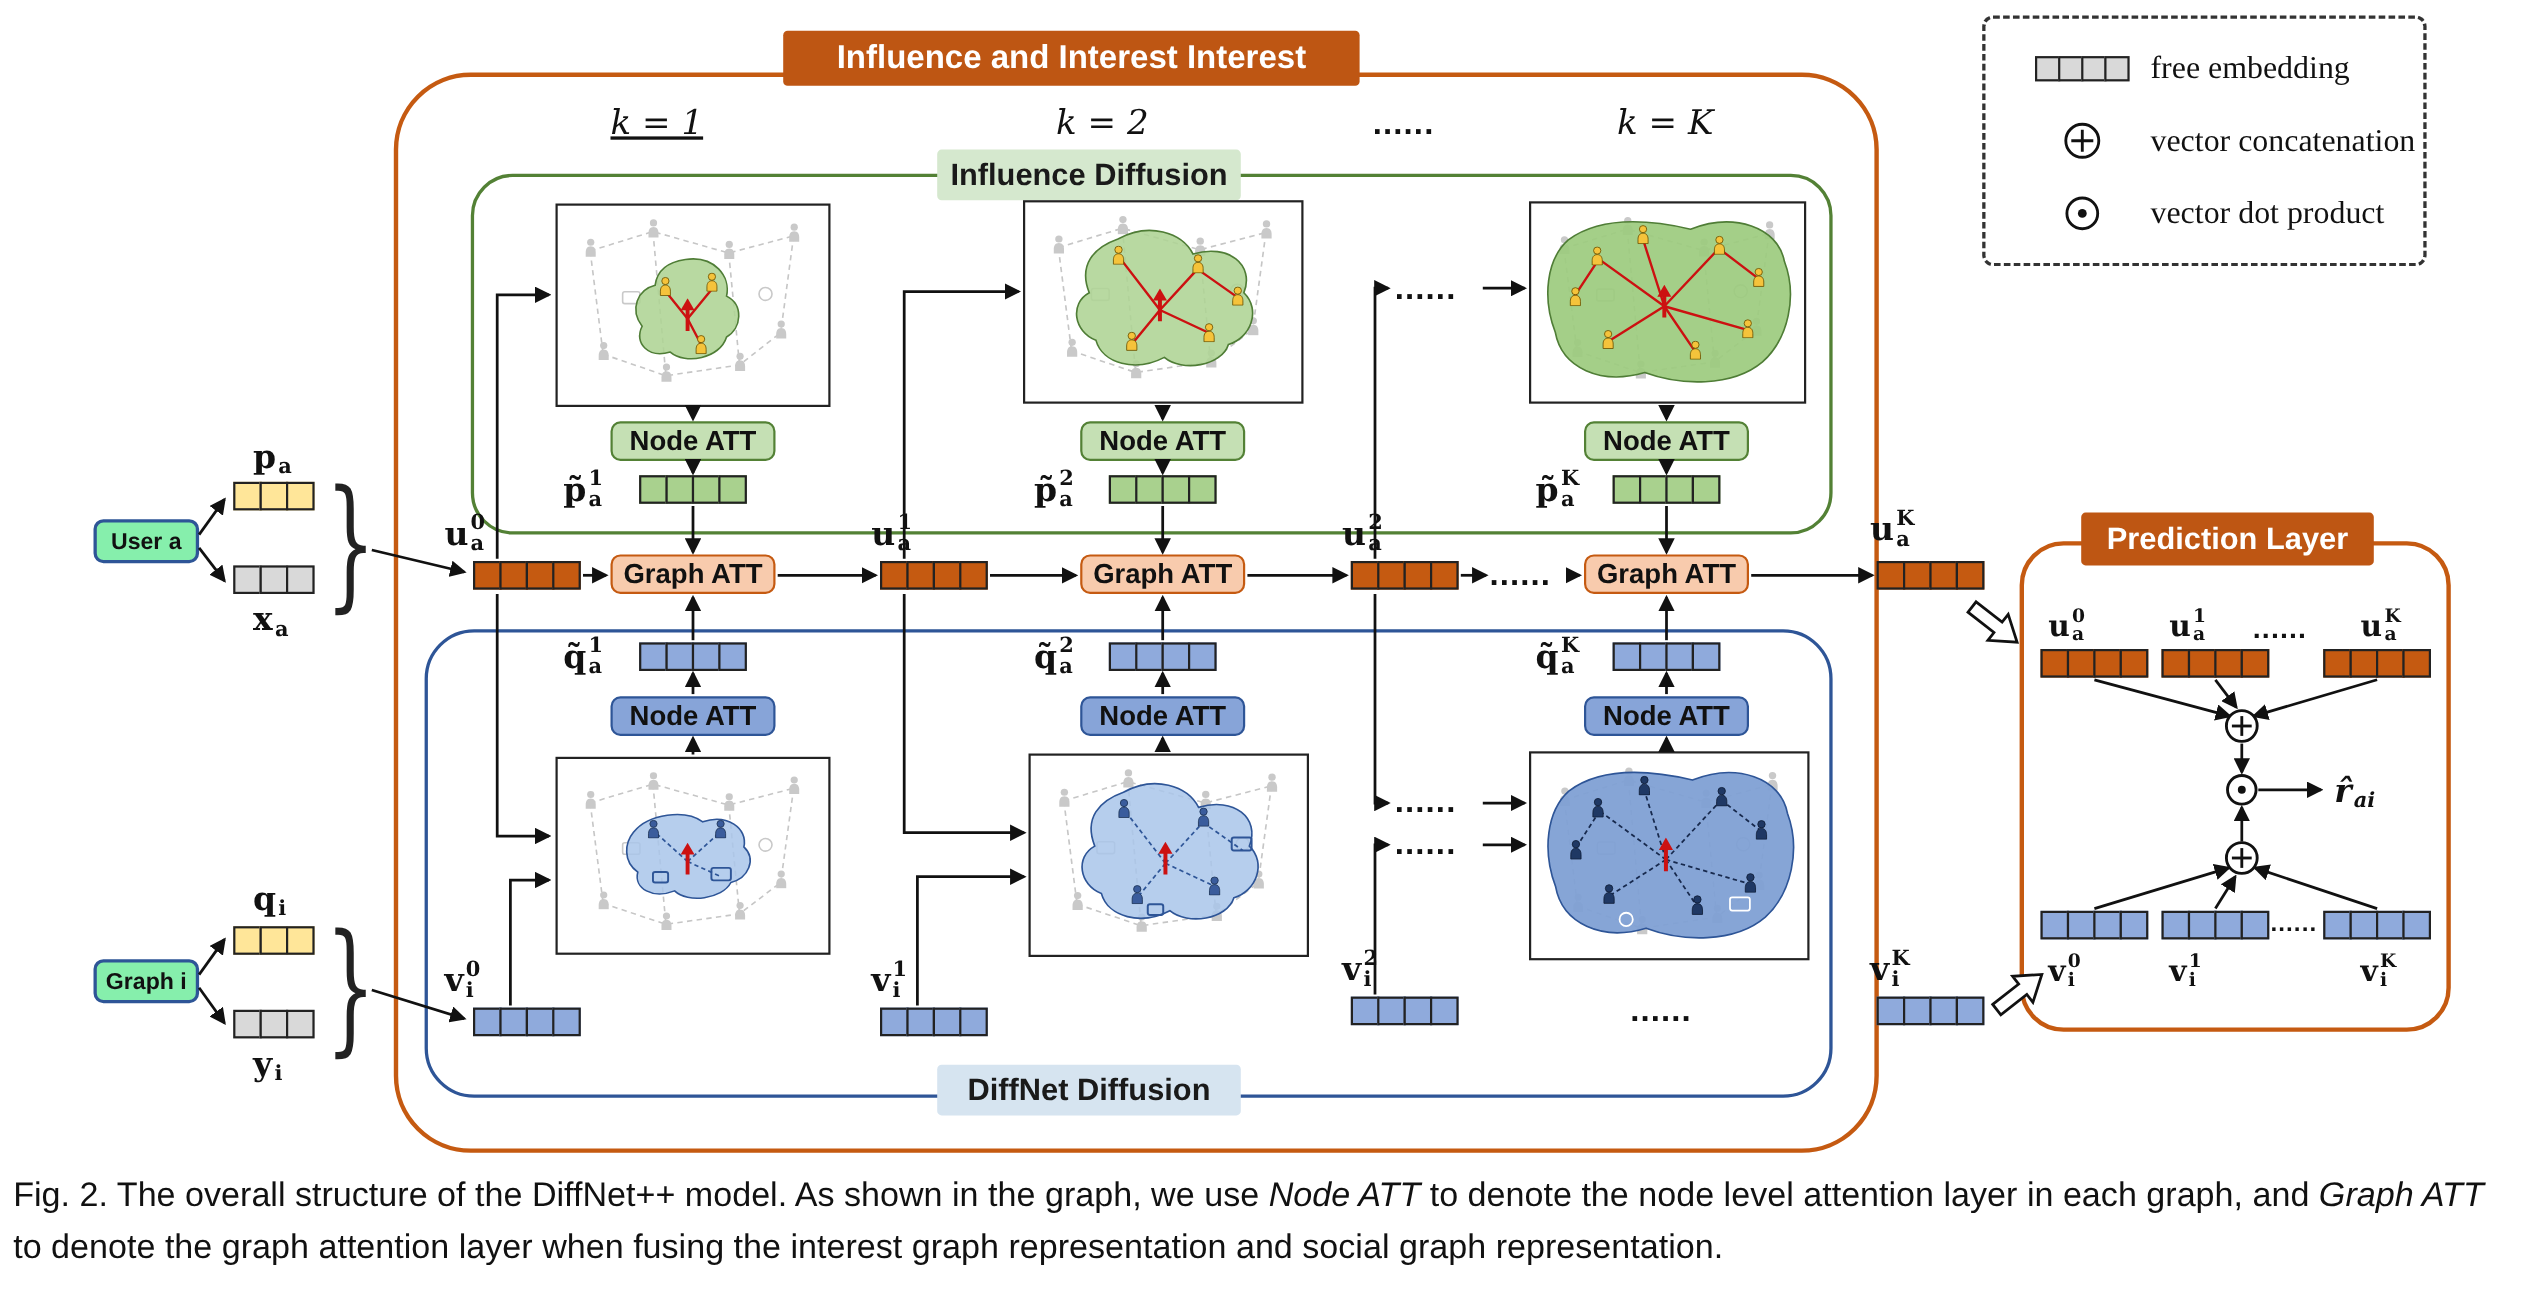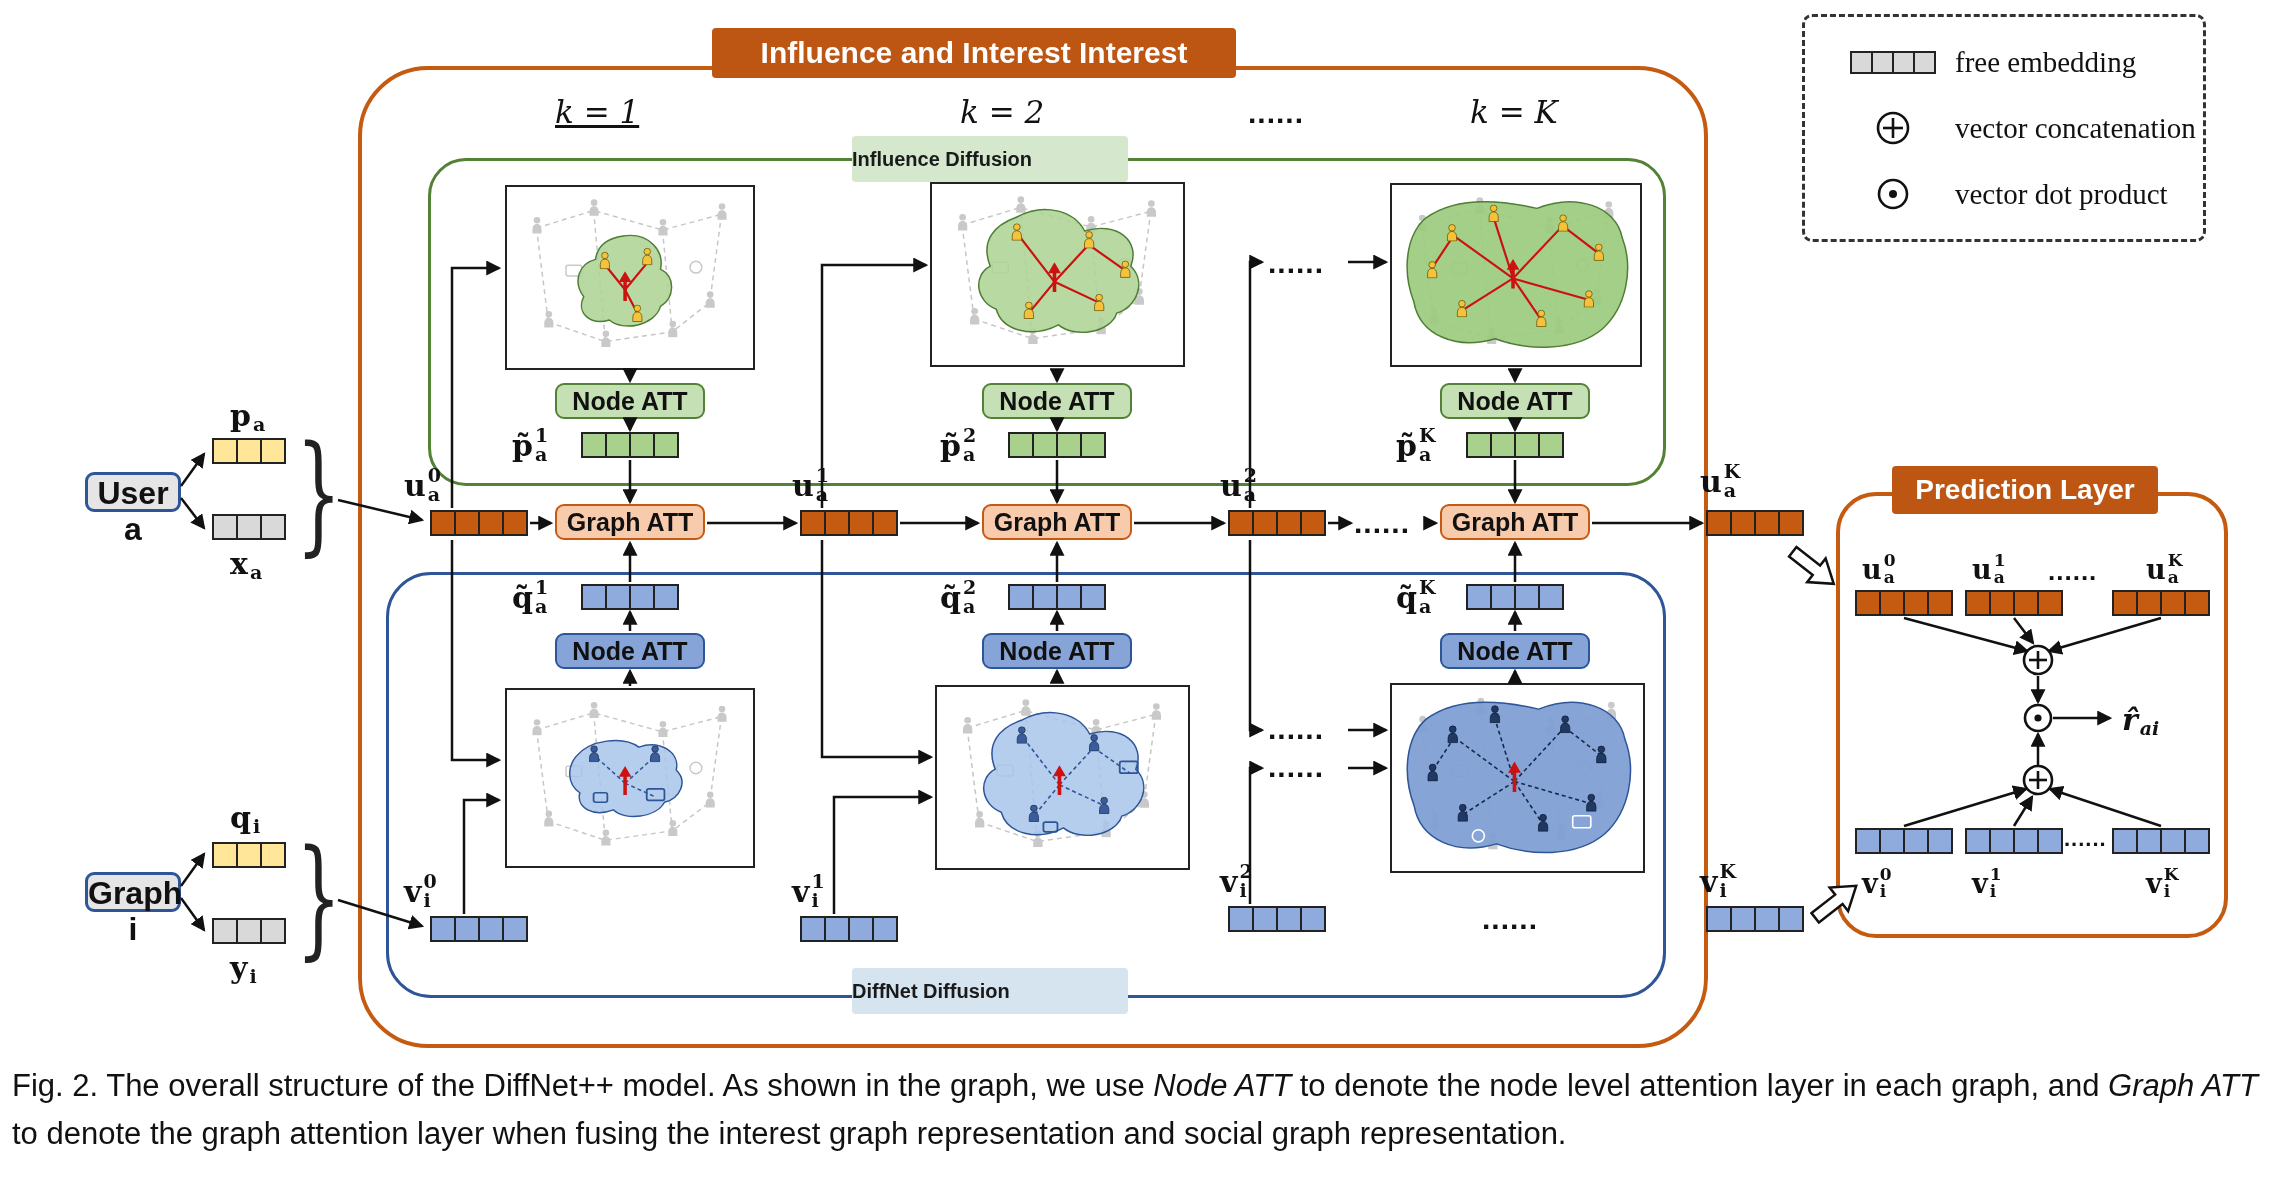--- a/index.html
+++ b/index.html
@@ -6,21 +6,21 @@
   .stage{position:relative;width:2292px;height:1192px;background:#fff;font-family:"Liberation Sans",sans-serif;color:#111;overflow:hidden;}
   .abs{position:absolute;}
   
   .roundbox{position:absolute;border-style:solid;background:transparent;}
   .orangebox{border:4px solid var(--accent_orange);border-radius:70px;}
   .greenbox{border:3px solid var(--green_border);border-radius:38px;}
   .bluebox{border:3px solid var(--blue_border);border-radius:45px;}
   .predbox{border:4px solid var(--accent_orange);border-radius:40px;}
   
   .banner{position:absolute;background:var(--banner_orange);color:#fff;font-weight:bold;text-align:center;border-radius:4px;}
-  .seclabel{position:absolute;font-weight:bold;font-size:20px;border-radius:4px;color:#1a1a1a;}
+  .seclabel{position:absolute;font-weight:bold;text-align:center;font-size:28px;border-radius:4px;color:#1a1a1a;}
   
   .btn{position:absolute;width:150px;height:36px;line-height:32px;border:2px solid;border-radius:9px;font-weight:bold;font-size:25px;text-align:center;box-sizing:border-box;background:#eee;}
   .btn-green{background:var(--green_fill);border-color:var(--green_border);}
   .btn-blue{background:var(--blue_button);border-color:var(--blue_border);}
   .btn-orange{background:var(--orange_button);border-color:var(--accent_orange);}
   
   .strip{display:flex;}
   .strip .cell{box-sizing:border-box;width:26px;height:26px;border:2px solid #222;margin-left:-2px;background:#fff;}
   .strip .cell:first-child{margin-left:0;}
   .strip-sm .cell{width:23px;height:23px;}
@@ -35,21 +35,21 @@
   .mlabel .sp,.mlabel .sb{min-height:19px;}
   .mlabel-sm{font-size:27px;}
   .mlabel-sm .msc{font-size:17px;}
   .mlabel-sm .sp,.mlabel-sm .sb{min-height:17px;}
   .khead{position:absolute;font-family:"DejaVu Serif","Liberation Serif",serif;font-style:italic;font-size:31px;color:#111;white-space:nowrap;}
   .dots{position:absolute;font-weight:bold;font-size:30px;letter-spacing:1px;color:#111;white-space:nowrap;}
   
   .graphbox{position:absolute;background:#fff;border:2px solid #222;box-sizing:border-box;}
   .graphbox svg{display:block;width:100%;height:100%;}
   
-  .inputbox{position:absolute;width:96px;height:40px;line-height:36px;border:3px solid var(--blue_border);border-radius:9px;background:#e5e5e5;font-weight:bold;font-size:32px;text-align:center;box-sizing:border-box;}
+  .inputbox{position:absolute;width:96px;height:40px;line-height:36px;border:3px solid var(--blue_border);border-radius:9px;background:#86efac;font-weight:bold;font-size:21px;text-align:center;box-sizing:border-box;}
   .brace{position:absolute;font-family:"DejaVu Serif",serif;font-size:130px;font-weight:400;line-height:1;color:#222;transform:scaleX(0.55);transform-origin:left center;}
   
   .legend{position:absolute;border:3px dashed #333;border-radius:10px;background:#fff;box-sizing:border-box;}
   .lrow{display:flex;align-items:center;height:66px;padding-left:36px;}
   .licon{width:104px;display:flex;align-items:center;justify-content:center;flex:0 0 auto;}
   .ltext{font-size:29px;color:#111;margin-left:10px;white-space:nowrap;}
   
   .caption{position:absolute;left:12px;top:1062px;width:2262px;font-size:31px;line-height:1.55;color:#111;}
   .caption i{font-style:italic;}
   .wires{position:absolute;left:0;top:0;pointer-events:none;}

